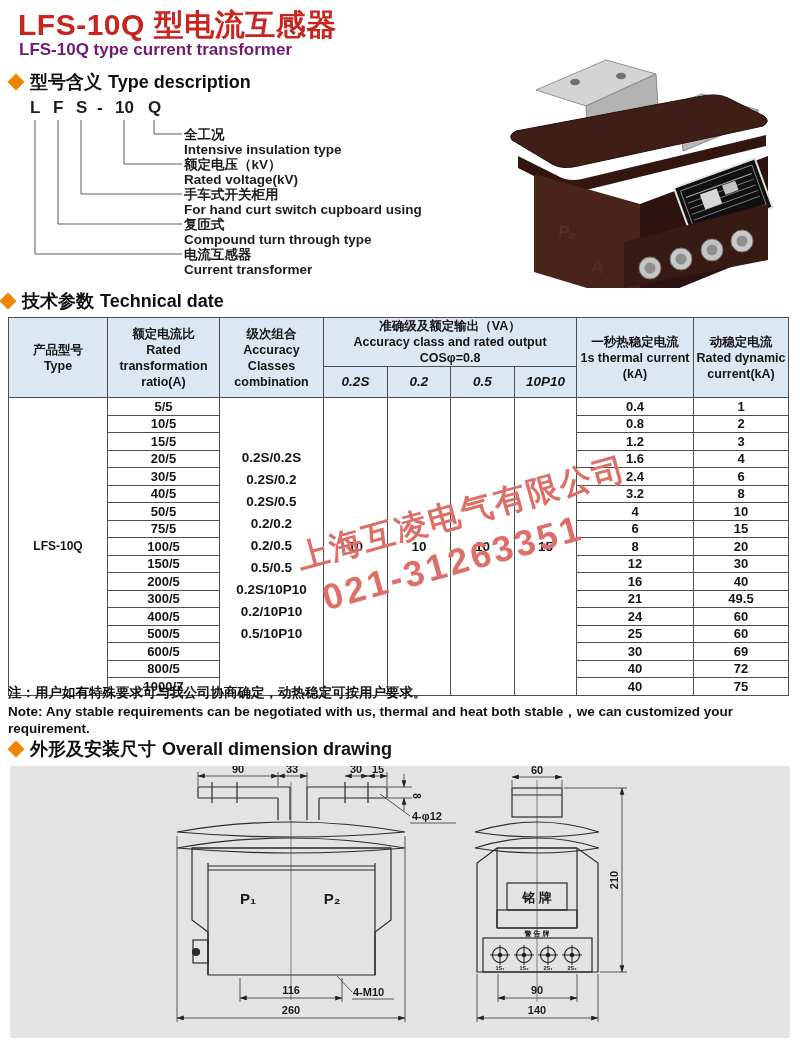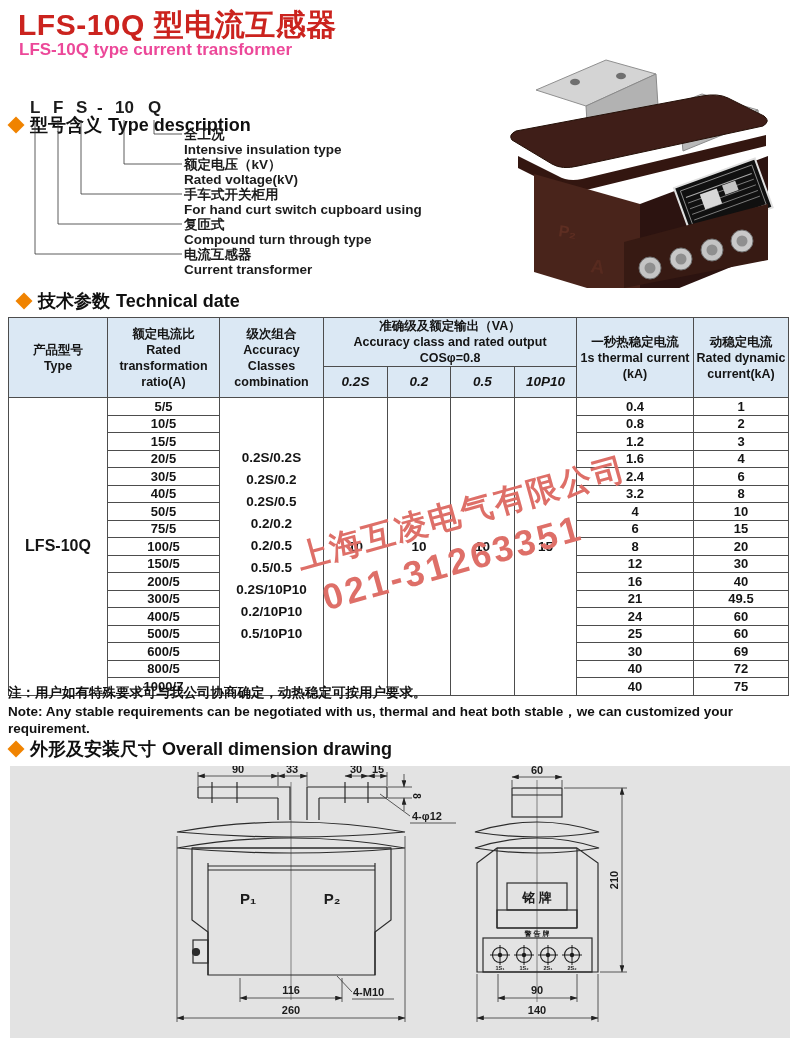--- a/index.html
+++ b/index.html
@@ -1,32 +1,32 @@
 <!DOCTYPE html>
 <html><head>
 <meta charset="utf-8">
 <style>
   html,body{margin:0;padding:0;background:#fff;}
   .page{position:relative;width:800px;height:1045px;background:#fff;overflow:hidden;
         font-family:"Liberation Sans",sans-serif;color:#111;}
   .title{position:absolute;left:18px;top:5px;font-size:30px;font-weight:bold;color:#cb231e;letter-spacing:.5px;}
-  .subtitle{position:absolute;left:19px;top:40px;font-size:17px;font-weight:bold;color:#ec4899;}
+  .subtitle{position:absolute;left:19px;top:40px;font-size:17px;font-weight:bold;color:#701a75;}
   .section{position:absolute;display:flex;align-items:center;font-size:18px;font-weight:bold;color:#101010;}
   .diamond{width:12px;height:12px;background:#f08300;transform:rotate(45deg);margin:0 8px 0 2px;flex:0 0 auto;}
   .section .zh{margin-right:6px;}
   
   table.tech{position:absolute;left:8px;top:317px;width:780px;border-collapse:collapse;table-layout:fixed;}
   table.tech th,table.tech td{border:1px solid #4d4d4d;text-align:center;vertical-align:middle;
       font-weight:bold;padding:0 2px;color:#141414;}
   table.tech thead th{background:#dbe8f4;font-size:12.5px;line-height:1.28;white-space:pre-line;}
   table.tech thead tr.r1{height:46px;}
   table.tech thead tr.r2{height:31px;}
   table.tech thead tr.r2 th{font-size:13.5px;font-style:italic;}
   table.tech tbody td{font-size:13px;height:16.5px;line-height:1;}
-  table.tech td.type-cell{font-size:16px;margin-left:12px;}
+  table.tech td.type-cell{font-size:12px;margin-left:12px;}
   table.tech td.acc-cell{font-size:13.5px;}
   table.tech td.acc-cell div{line-height:22px;}
   table.tech td.out-cell{font-size:13.5px;}
   
   .watermark{position:absolute;left:292px;top:538px;width:480px;transform:rotate(-15.5deg);
       transform-origin:0 0;color:#de6f68;font-weight:bold;z-index:6;pointer-events:none;}
   .wm1{font-size:32px;letter-spacing:2px;white-space:nowrap;}
   .wm2{font-size:36px;letter-spacing:3px;margin:2px 0 0 14px;white-space:nowrap;}
   
   .note-zh{position:absolute;left:8px;top:684px;font-size:13.5px;font-weight:bold;}
@@ -41,21 +41,21 @@
   .photo{position:absolute;left:478px;top:36px;}
 </style>
 </head>
 <body>
 
 <div class="page">
 
   <div class="title">LFS-10Q 型电流互感器</div>
   <div class="subtitle">LFS-10Q type current transformer</div>
 
-  <div class="section" style="left:8px;top:70px;margin-top:43px;">
+  <div class="section" style="left:8px;top:70px;">
     <span class="diamond"></span>
     <span class="zh">型号含义</span>
     <span>Type description</span>
   </div>
 
   <svg class="drw" style="left:14px;top:96px;position:absolute;" width="470" height="195" viewBox="0 0 470 195">
     <g>
       <text x="16" y="17" font-size="17">L</text>
       <text x="39" y="17" font-size="17">F</text>
       <text x="62" y="17" font-size="17">S</text>
@@ -130,21 +130,21 @@
         <circle cx="203" cy="223" r="11" fill="#c8c8c8" stroke="#6e6e6e"></circle>
           <circle cx="203" cy="223" r="5.5" fill="#8f8f8f"></circle>
         <circle cx="234" cy="214" r="11" fill="#c4c4c4" stroke="#6e6e6e"></circle>
           <circle cx="234" cy="214" r="5.5" fill="#8f8f8f"></circle>
         <circle cx="264" cy="205" r="11" fill="#c9c9c9" stroke="#6e6e6e"></circle>
           <circle cx="264" cy="205" r="5.5" fill="#8f8f8f"></circle>
       </g>
     </g>
   </svg>
 
-  <div class="section" style="left:16px;top:289px;">
+  <div class="section" style="left:0;top:289px;">
     <span class="diamond"></span>
     <span class="zh">技术参数</span>
     <span>Technical date</span>
   </div>
 
   <table class="tech">
     <colgroup>
       <col style="width:99px">
         <col style="width:112px">
         <col style="width:104px">

